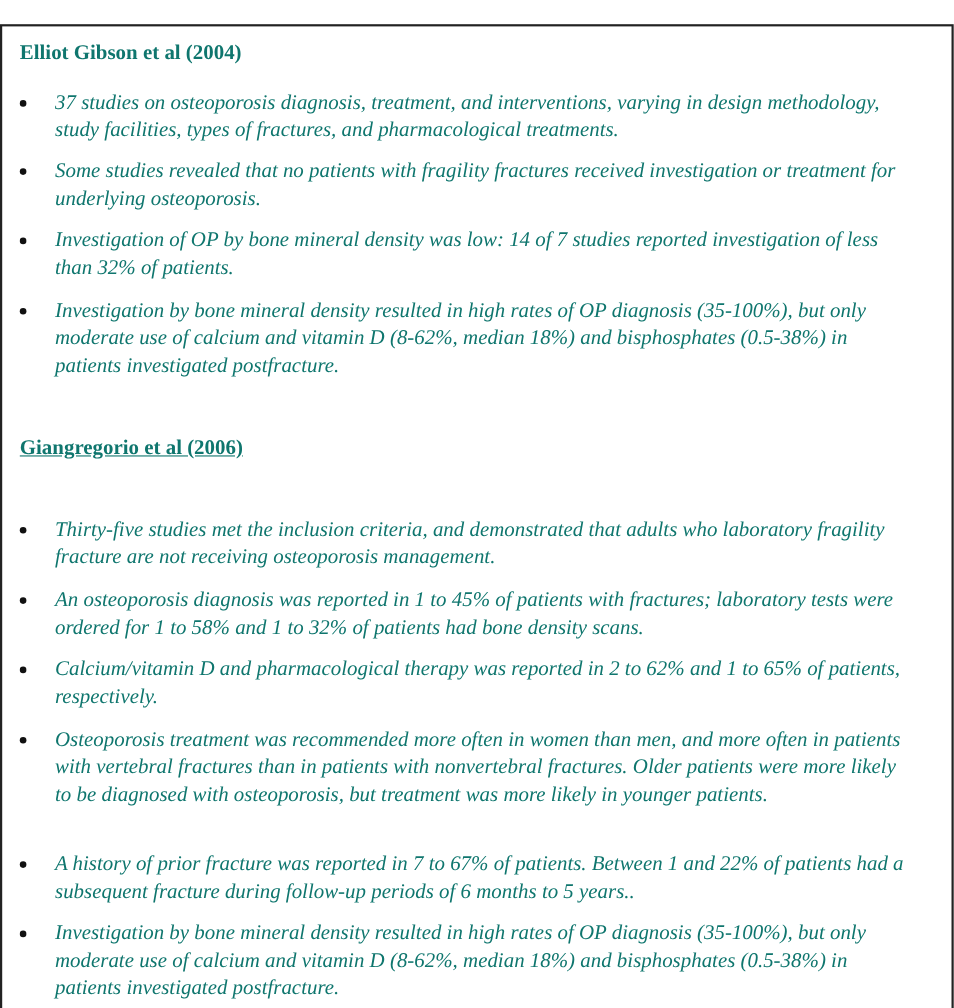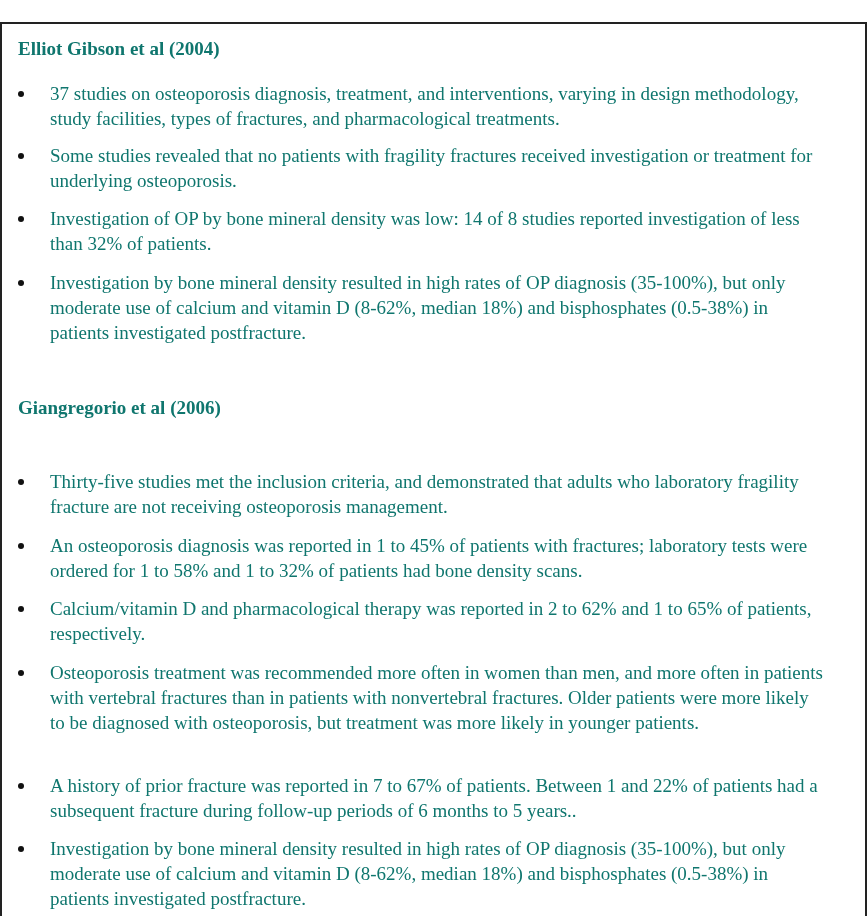--- a/index.html
+++ b/index.html
@@ -19,46 +19,46 @@
     }
     .item {
       position: absolute; left: 0; width: 840px;
       font-size: 19px; line-height: 25px;
     }
     .bullet {
       position: absolute; left: 16px; top: 0;
       width: 6px; height: 6px; border-radius: 50%;
       background: #111; margin-top: 10px;
     }
-    .itext { position: absolute; left: 48px; right: 16px; top: 0; }
+    .itext { position: absolute; left: 48px; right: 16px; top: 0; font-style: italic; }
   </style>
 </head>
 <body>
 
 <div class="box">
   <div class="heading" style="top:14px;">Elliot Gibson et al (2004)</div>
 
   <div class="item" style="top:57px;">
     <span class="bullet"></span>
     <div class="itext">37 studies on osteoporosis diagnosis, treatment, and interventions, varying in design methodology, study facilities, types of fractures, and pharmacological treatments.</div>
   </div>
   <div class="item" style="top:119px;">
     <span class="bullet"></span>
     <div class="itext">Some studies revealed that no patients with fragility fractures received investigation or treatment for underlying osteoporosis.</div>
   </div>
   <div class="item" style="top:182px;">
     <span class="bullet"></span>
-    <div class="itext">Investigation of OP by bone mineral density was low: 14 of 8 studies reported investigation of less than 32% of patients.</div>
+    <div class="itext">Investigation of OP by bone mineral density was low: 14 of 7 studies reported investigation of less than 32% of patients.</div>
   </div>
   <div class="item" style="top:246px;">
     <span class="bullet"></span>
     <div class="itext">Investigation by bone mineral density resulted in high rates of OP diagnosis (35-100%), but only moderate use of calcium and vitamin D (8-62%, median 18%) and bisphosphates (0.5-38%) in patients investigated postfracture.</div>
   </div>
 
-  <div class="heading" style="top:373px;">Giangregorio et al (2006)</div>
+  <div class="heading" style="top:373px;text-decoration:underline;">Giangregorio et al (2006)</div>
 
   <div class="item" style="top:445px;">
     <span class="bullet"></span>
     <div class="itext">Thirty-five studies met the inclusion criteria, and demonstrated that adults who laboratory fragility fracture are not receiving osteoporosis management.</div>
   </div>
   <div class="item" style="top:509px;">
     <span class="bullet"></span>
     <div class="itext">An osteoporosis diagnosis was reported in 1 to 45% of patients with fractures; laboratory tests were ordered for 1 to 58% and 1 to 32% of patients had bone density scans.</div>
   </div>
   <div class="item" style="top:572px;">

